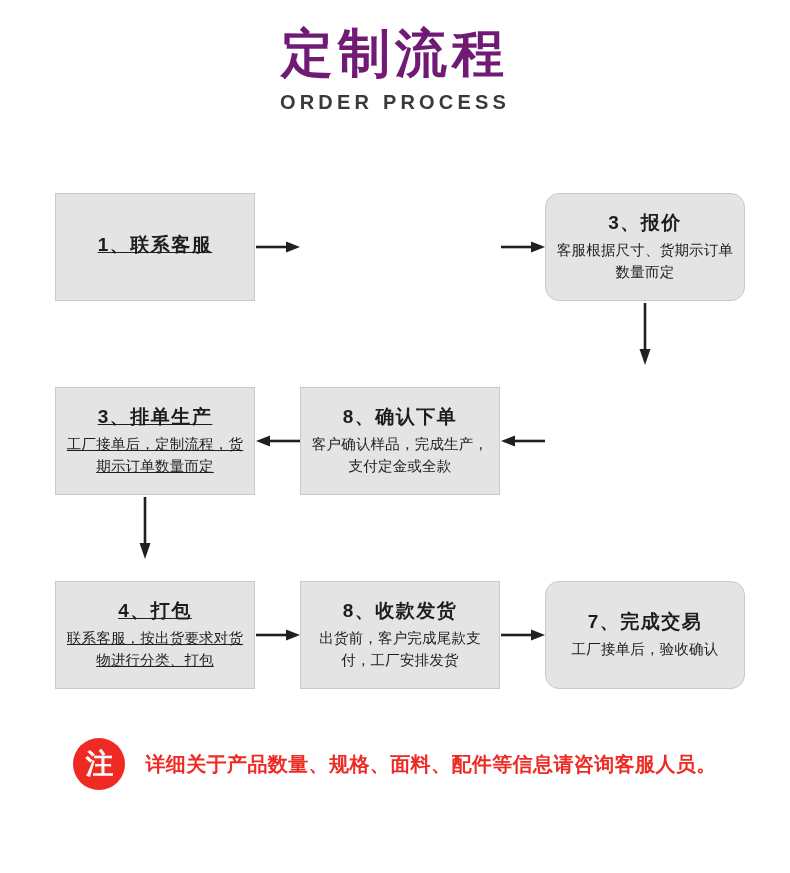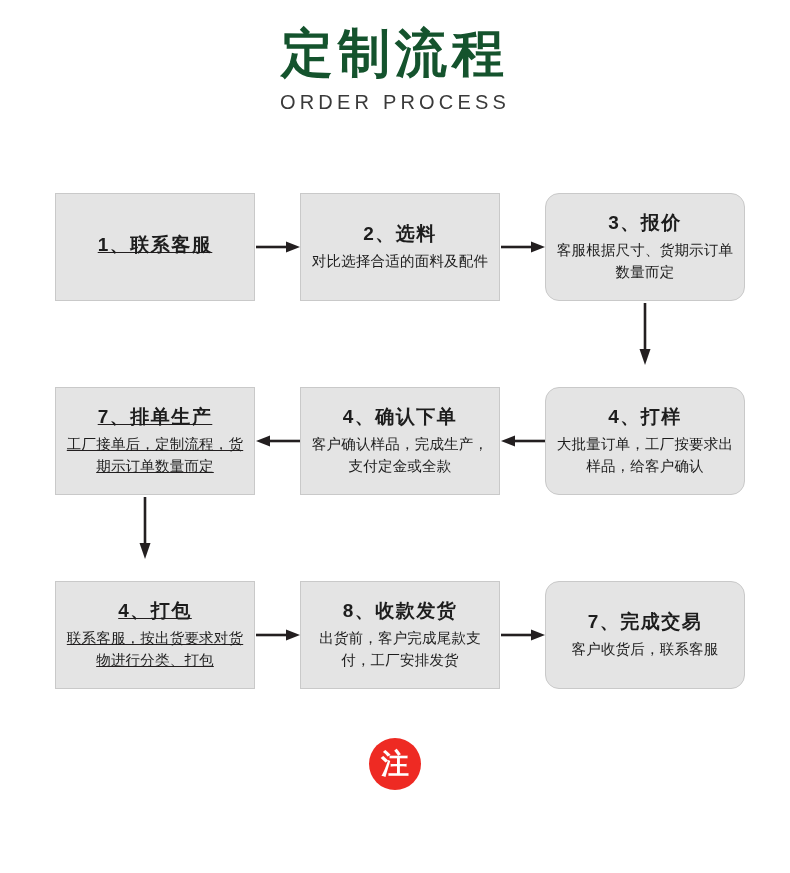--- a/index.html
+++ b/index.html
@@ -26,27 +26,27 @@
     position: absolute;
     top: 24px;
     left: 0;
     width: 790px;
     text-align: center;
   }
   .title-cn {
     font-size: 52px;
     font-weight: 700;
     letter-spacing: 5px;
-    color: #14532d;
+    color: #701a75;
     line-height: 1.12;
   }
   .title-en {
     margin-top: 9px;
     font-size: 20px;
-    font-weight: 400;
+    font-weight: 700;
     letter-spacing: 4.2px;
     color: #3a3a3a;
   }
 
   
   .flow {
     position: absolute;
     top: 193px;
     left: 0;
     width: 790px;
@@ -164,24 +164,20 @@
         <div class="box-title">1、联系客服</div>
       </div>
 
       <div class="arrow-h gap0">
         <svg width="44" height="14" viewBox="0 0 44 14">
           <line x1="0" y1="7" x2="32" y2="7" stroke="#231f20" stroke-width="2.6"></line>
           <polygon points="30,1.5 44,7 30,12.5" fill="#231f20"></polygon>
         </svg>
       </div>
 
-      <div class="box col1">
-        <div class="box-title">2、选料</div>
-        <div class="box-desc">对比选择合适的面料及配件</div>
-      </div>
 
       <div class="arrow-h gap1">
         <svg width="44" height="14" viewBox="0 0 44 14">
           <line x1="0" y1="7" x2="32" y2="7" stroke="#231f20" stroke-width="2.6"></line>
           <polygon points="30,1.5 44,7 30,12.5" fill="#231f20"></polygon>
         </svg>
       </div>
 
       <div class="box col2">
         <div class="box-title">3、报价</div>
@@ -191,47 +187,43 @@
       <div class="arrow-v down-right">
         <svg width="14" height="62" viewBox="0 0 14 62">
           <line x1="7" y1="0" x2="7" y2="48" stroke="#231f20" stroke-width="2.6"></line>
           <polygon points="1.5,46 7,62 12.5,46" fill="#231f20"></polygon>
         </svg>
       </div>
     </div>
 
     <div class="row">
       <div class="box col0">
-        <div class="box-title">7、排单生产</div>
+        <div class="box-title">3、排单生产</div>
         <div class="box-desc">工厂接单后，定制流程，货期示订单数量而定</div>
       </div>
 
       <div class="arrow-h gap0">
         <svg width="44" height="14" viewBox="0 0 44 14">
           <line x1="12" y1="7" x2="44" y2="7" stroke="#231f20" stroke-width="2.6"></line>
           <polygon points="14,1.5 0,7 14,12.5" fill="#231f20"></polygon>
         </svg>
       </div>
 
       <div class="box col1">
-        <div class="box-title">4、确认下单</div>
+        <div class="box-title">8、确认下单</div>
         <div class="box-desc">客户确认样品，完成生产，支付定金或全款</div>
       </div>
 
       <div class="arrow-h gap1">
         <svg width="44" height="14" viewBox="0 0 44 14">
           <line x1="12" y1="7" x2="44" y2="7" stroke="#231f20" stroke-width="2.6"></line>
           <polygon points="14,1.5 0,7 14,12.5" fill="#231f20"></polygon>
         </svg>
       </div>
 
-      <div class="box col2">
-        <div class="box-title">4、打样</div>
-        <div class="box-desc">大批量订单，工厂按要求出样品，给客户确认</div>
-      </div>
 
       <div class="arrow-v down-left">
         <svg width="14" height="62" viewBox="0 0 14 62">
           <line x1="7" y1="0" x2="7" y2="48" stroke="#231f20" stroke-width="2.6"></line>
           <polygon points="1.5,46 7,62 12.5,46" fill="#231f20"></polygon>
         </svg>
       </div>
     </div>
 
     <div class="row">
@@ -254,23 +246,24 @@
 
       <div class="arrow-h gap1">
         <svg width="44" height="14" viewBox="0 0 44 14">
           <line x1="0" y1="7" x2="32" y2="7" stroke="#231f20" stroke-width="2.6"></line>
           <polygon points="30,1.5 44,7 30,12.5" fill="#231f20"></polygon>
         </svg>
       </div>
 
       <div class="box col2">
         <div class="box-title">7、完成交易</div>
-        <div class="box-desc">客户收货后，联系客服</div>
+        <div class="box-desc">工厂接单后，验收确认</div>
       </div>
     </div>
 
   </div>
 
   <div class="note">
     <div class="note-badge">注</div>
+    <div class="note-text">详细关于产品数量、规格、面料、配件等信息请咨询客服人员。</div>
   </div>
 
 </div>
 
 </body></html>

